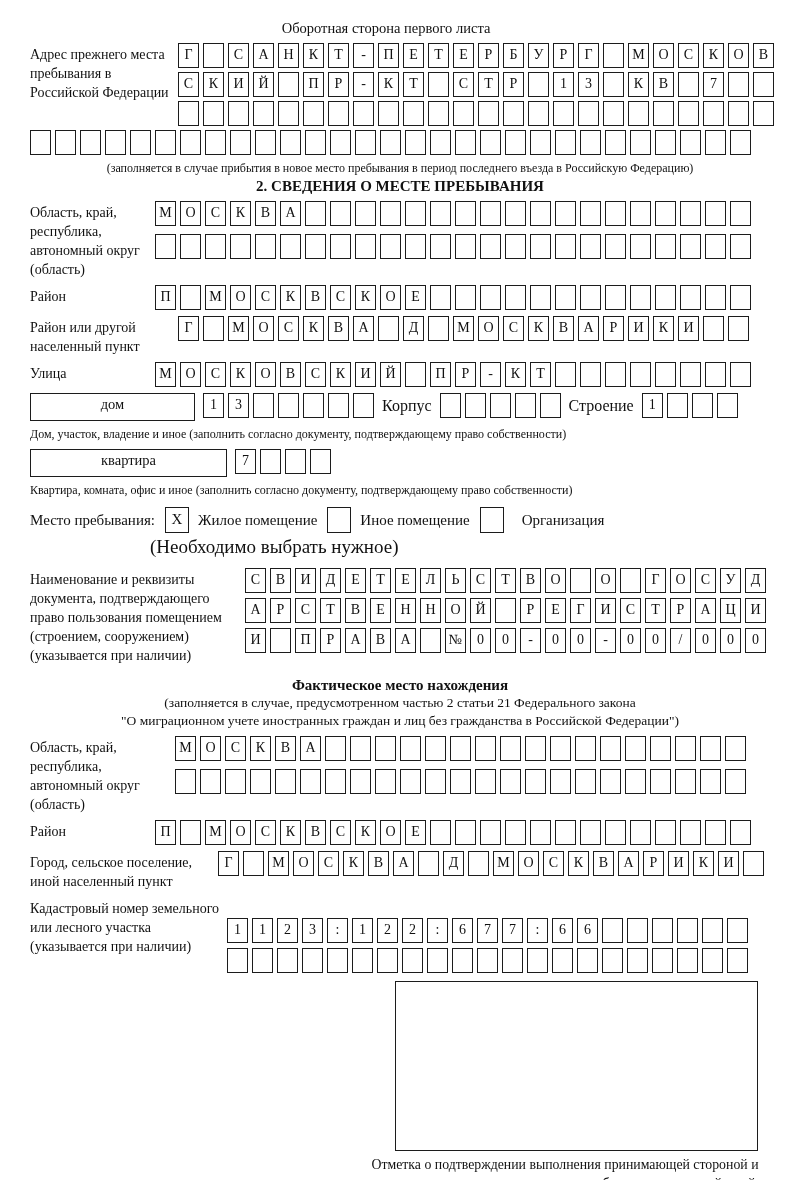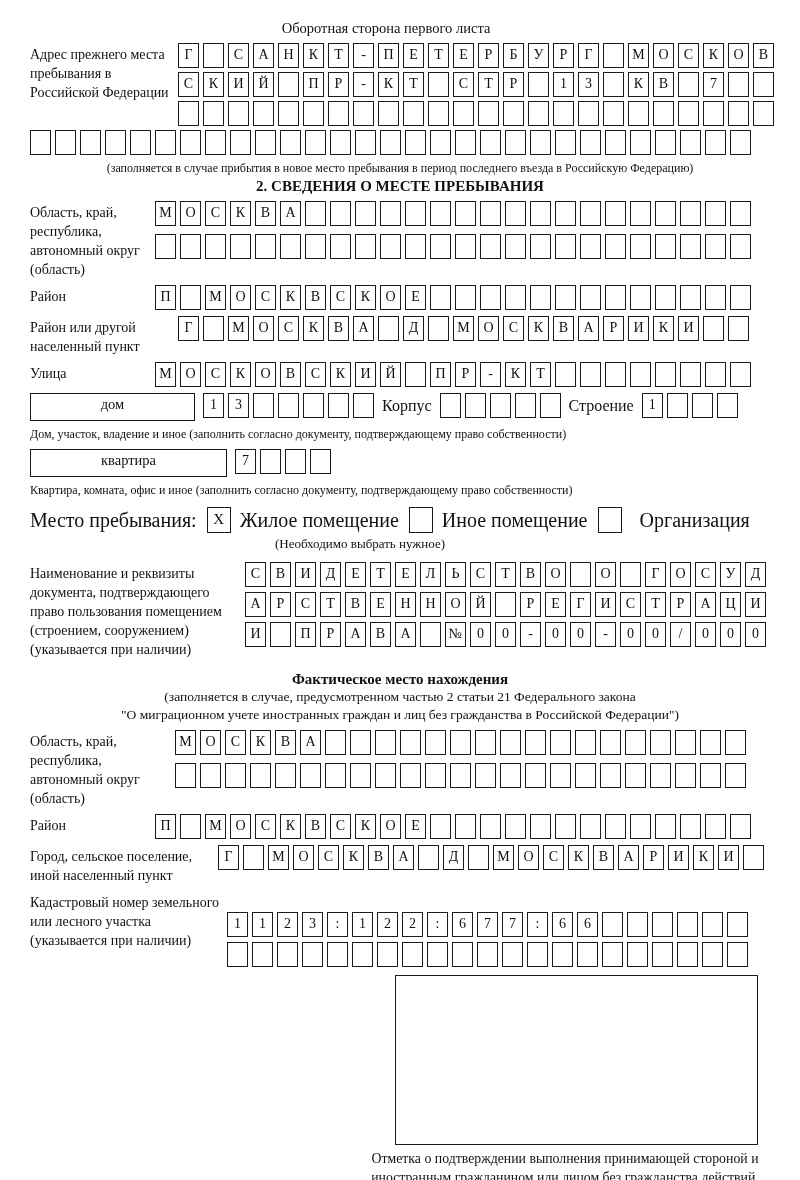--- a/index.html
+++ b/index.html
@@ -26,26 +26,26 @@
   .caption { font-size:12px; text-align:center; margin-top:5px; line-height:17px; }
   .h2 { font-size:15px; font-weight:bold; text-align:center; margin-top:1px; }
   .widebox {
     border:1.6px solid #1c1c1c; height:28px; line-height:21px;
     text-align:center; font-size:14.5px; flex:0 0 auto;
   }
   .dombox { width:165px; } .kvbox { width:197px; }
   .inline-lbl { font-size:16px; line-height:25px; padding:0 8px; flex:0 0 auto; }
   .gap8 { width:8px; flex:0 0 auto; }
   .mesto-row { display:flex; align-items:center; margin-top:8px; }
-  .mesto-row .optlbl { font-size:20px; padding:0 10px 0 9px; }
+  .mesto-row .optlbl { font-size:15px; padding:0 10px 0 9px; }
   .checkbox {
     width:24px; height:26px; border:1.6px solid #1c1c1c;
     font-size:15px; line-height:23px; text-align:center; flex:0 0 auto;
   }
-  .note-center { font-size:13px; text-align:center; width:420px; margin:3px 0 0 120px; }
+  .note-center { font-size:19px; text-align:left; width:420px; margin:3px 0 0 120px; }
   .fact-title { font-size:15px; font-weight:bold; text-align:center; margin-top:12px; }
   .fact-cap { font-size:13.5px; text-align:center; line-height:18px; }
   .stamp-box {
     margin-left:365px; margin-top:8px;
     width:363px; height:170px; border:1.7px solid #1c1c1c; background:#fff;
   }
   .stamp-caption {
     margin-left:335px; margin-top:4px; width:400px;
     font-size:13.8px; line-height:19px; text-align:center;
   }

